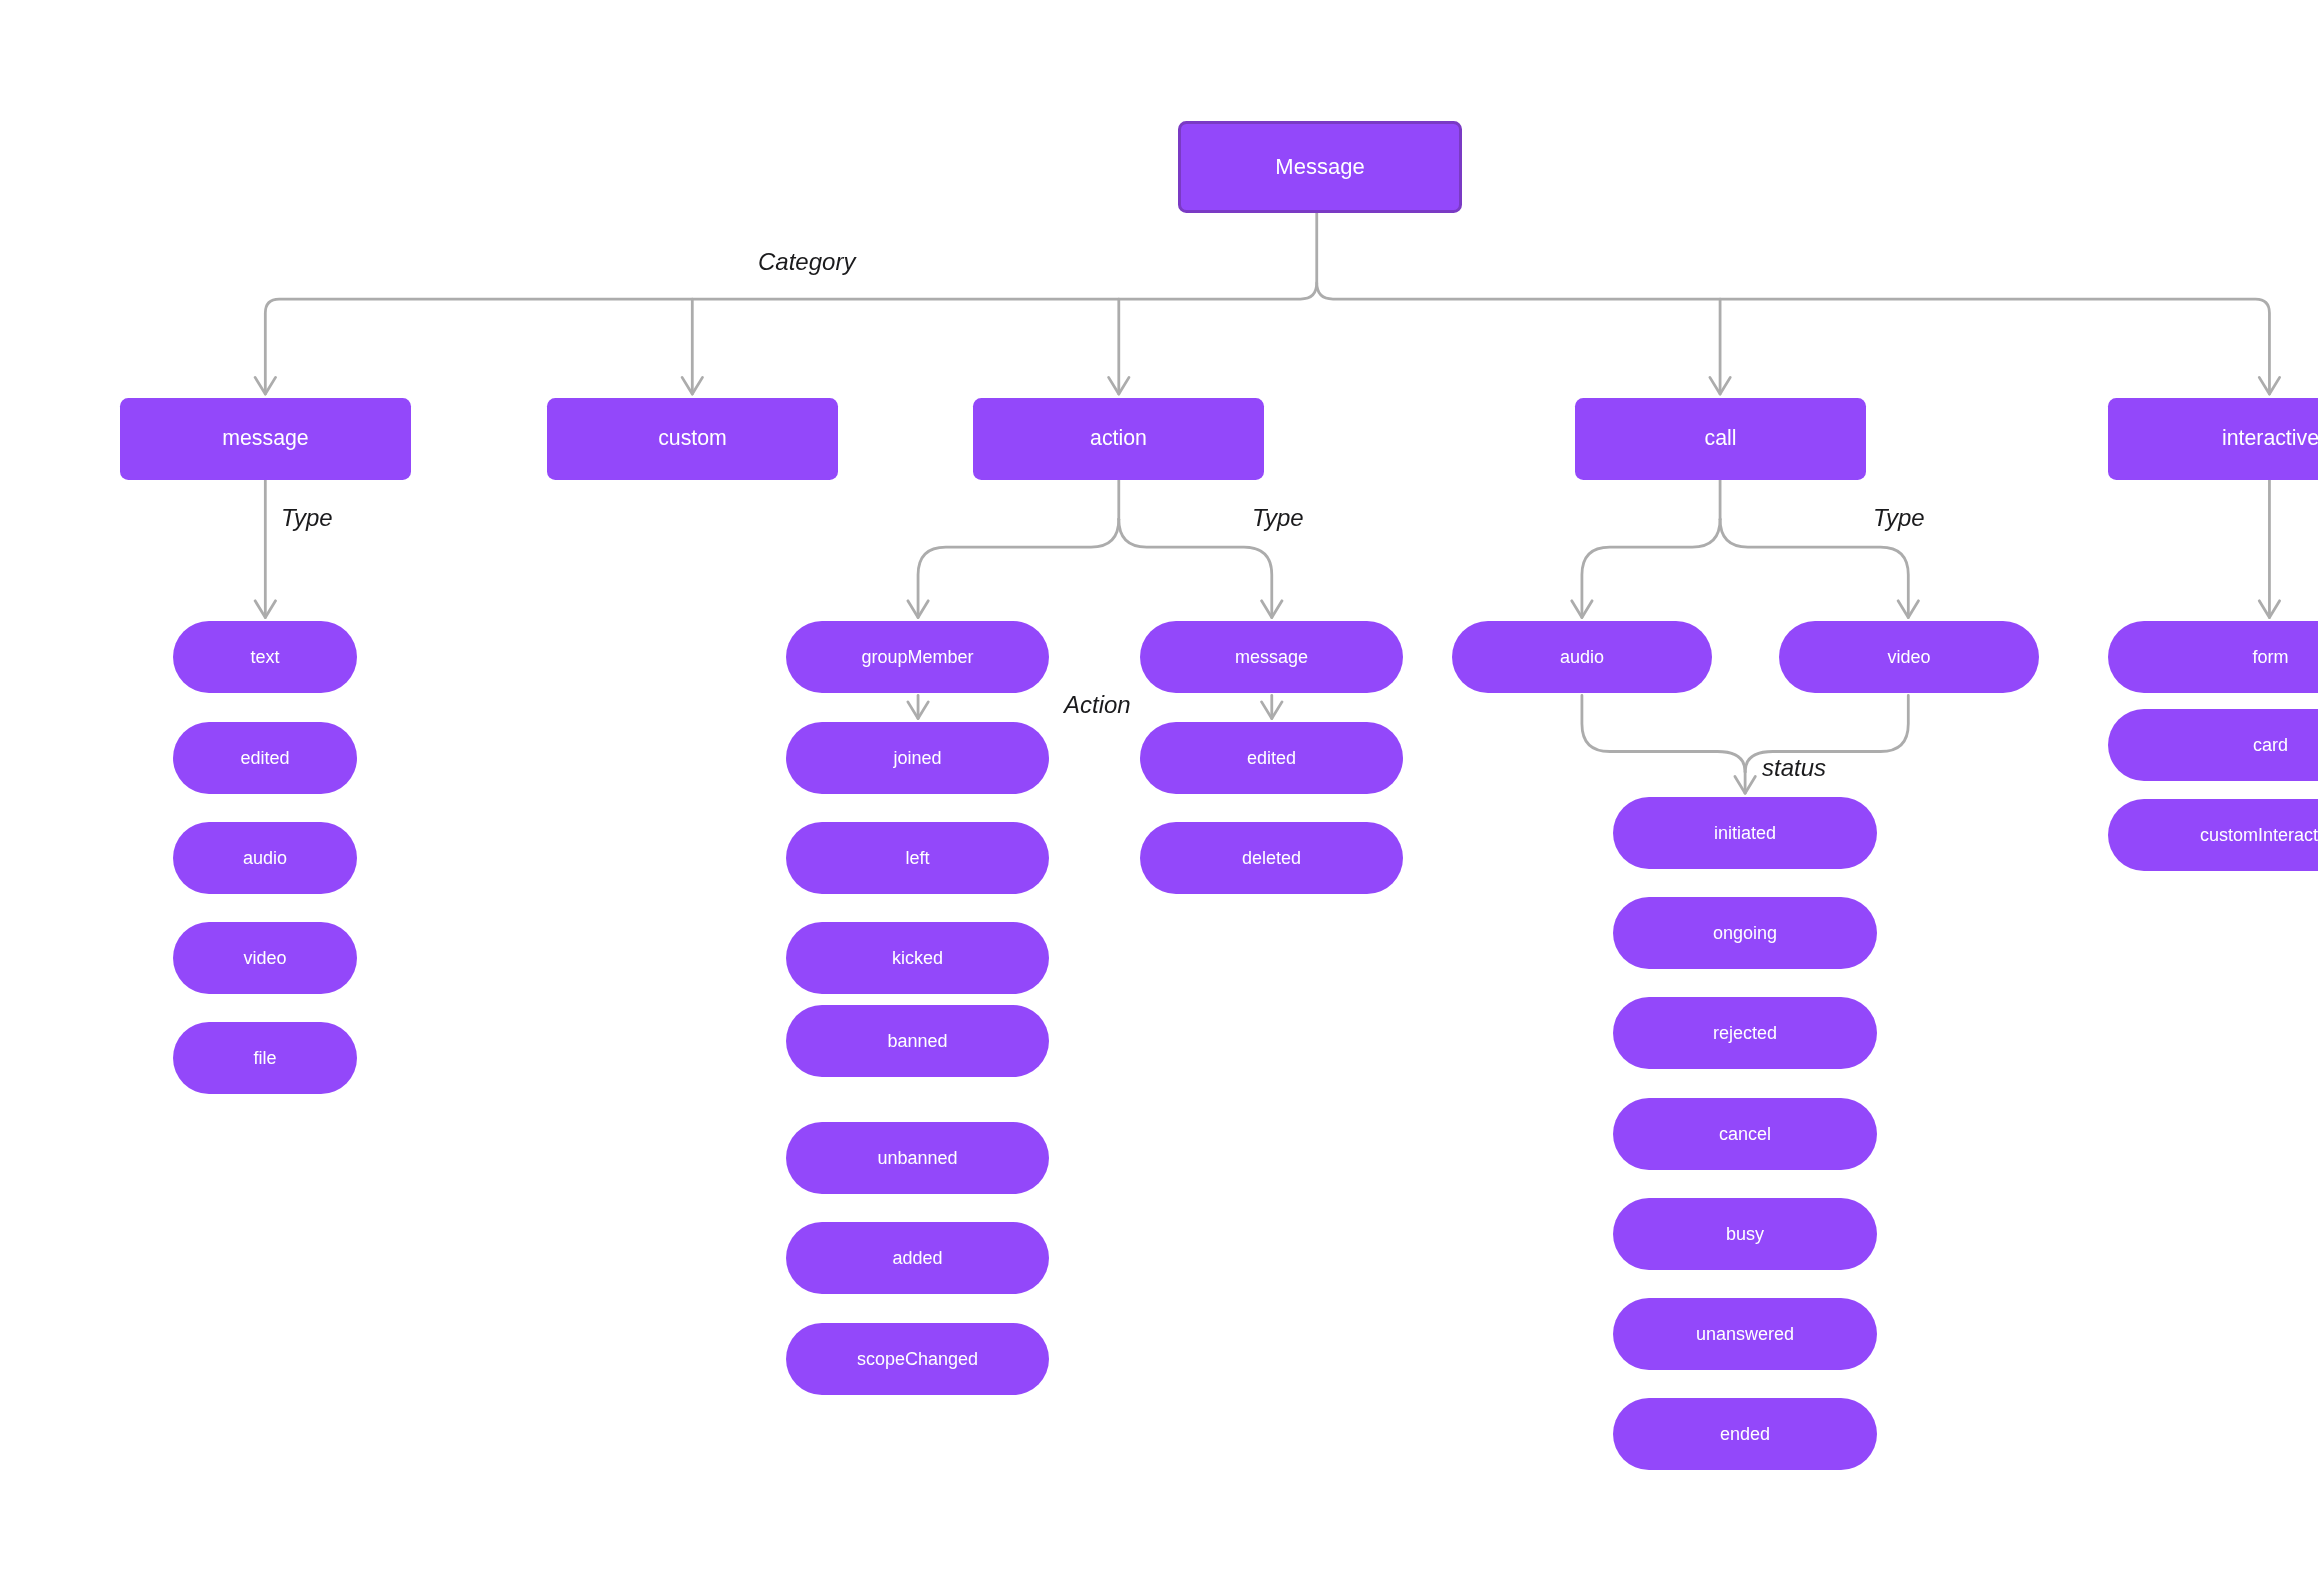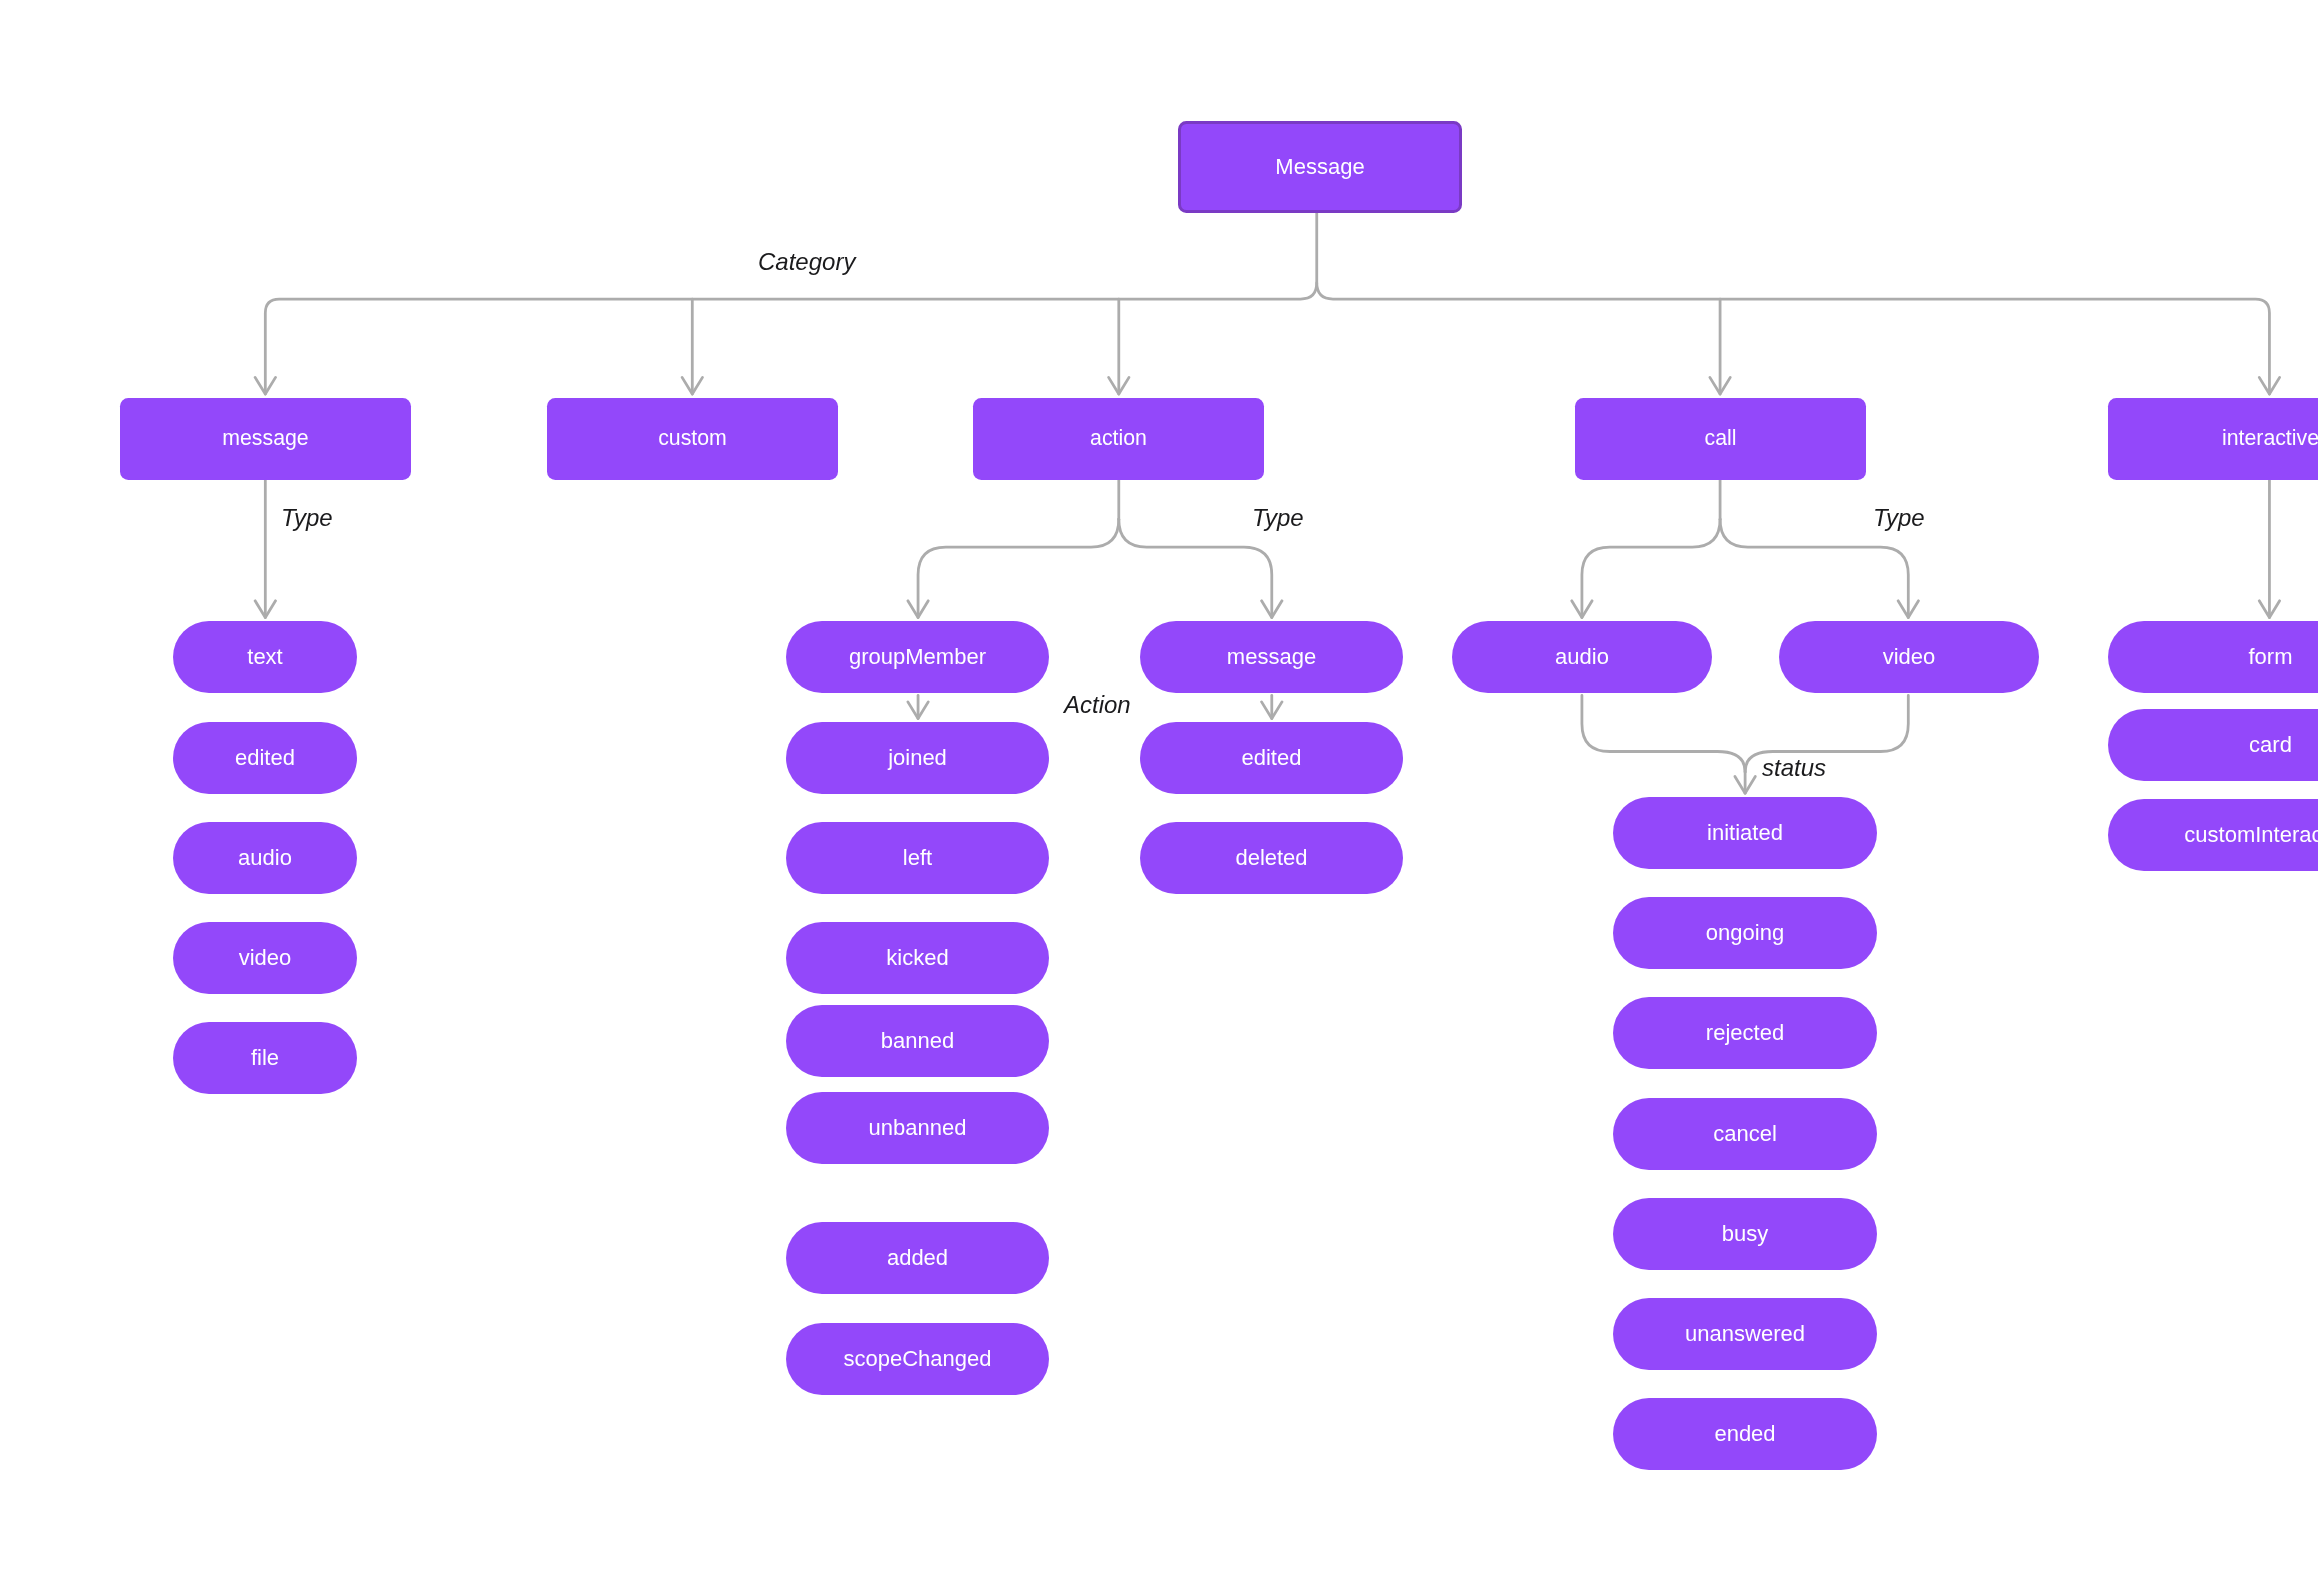--- a/index.html
+++ b/index.html
@@ -19,21 +19,21 @@
     stroke-linecap:round;
     stroke-linejoin:round;
   }
   .node{
     position:absolute;
     display:flex;
     align-items:center;
     justify-content:center;
     background:var(--node-fill,#9348FA);
     color:var(--node-text,#ffffff);
-    font-size:22px;
+    font-size:18px;
     line-height:1;
     white-space:nowrap;
   }
   .box{border-radius:8.3px;font-size:21.3px;}
   .root{
     border:3.7px solid var(--root-stroke,#7A3AC4);
     border-radius:8.3px;
     font-size:22px;
   }
   .pill{border-radius:36px;}
@@ -131,21 +131,21 @@
   <div class="node pill" style="left:173px;top:922px;width:184px;height:72px">video</div>
   <div class="node pill" style="left:173px;top:1022px;width:184px;height:72px">file</div>
 
   <div class="node pill" style="left:786px;top:621px;width:263px;height:72px">groupMember</div>
   <div class="node pill" style="left:1140px;top:621px;width:263px;height:72px">message</div>
 
   <div class="node pill" style="left:786px;top:722px;width:263px;height:72px">joined</div>
   <div class="node pill" style="left:786px;top:822px;width:263px;height:72px">left</div>
   <div class="node pill" style="left:786px;top:922px;width:263px;height:72px">kicked</div>
   <div class="node pill" style="left:786px;top:1005px;width:263px;height:72px">banned</div>
-  <div class="node pill" style="left:786px;top:1092px;width:263px;height:72px">unbanned</div>
+  <div class="node pill" style="left:786px;top:1122px;width:263px;height:72px">unbanned</div>
   <div class="node pill" style="left:786px;top:1222px;width:263px;height:72px">added</div>
   <div class="node pill" style="left:786px;top:1323px;width:263px;height:72px">scopeChanged</div>
 
   <div class="node pill" style="left:1140px;top:722px;width:263px;height:72px">edited</div>
   <div class="node pill" style="left:1140px;top:822px;width:263px;height:72px">deleted</div>
 
   <div class="node pill" style="left:1452px;top:621px;width:260px;height:72px">audio</div>
   <div class="node pill" style="left:1779px;top:621px;width:260px;height:72px">video</div>
 
   <div class="node pill" style="left:1613px;top:797px;width:264px;height:72px">initiated</div>

